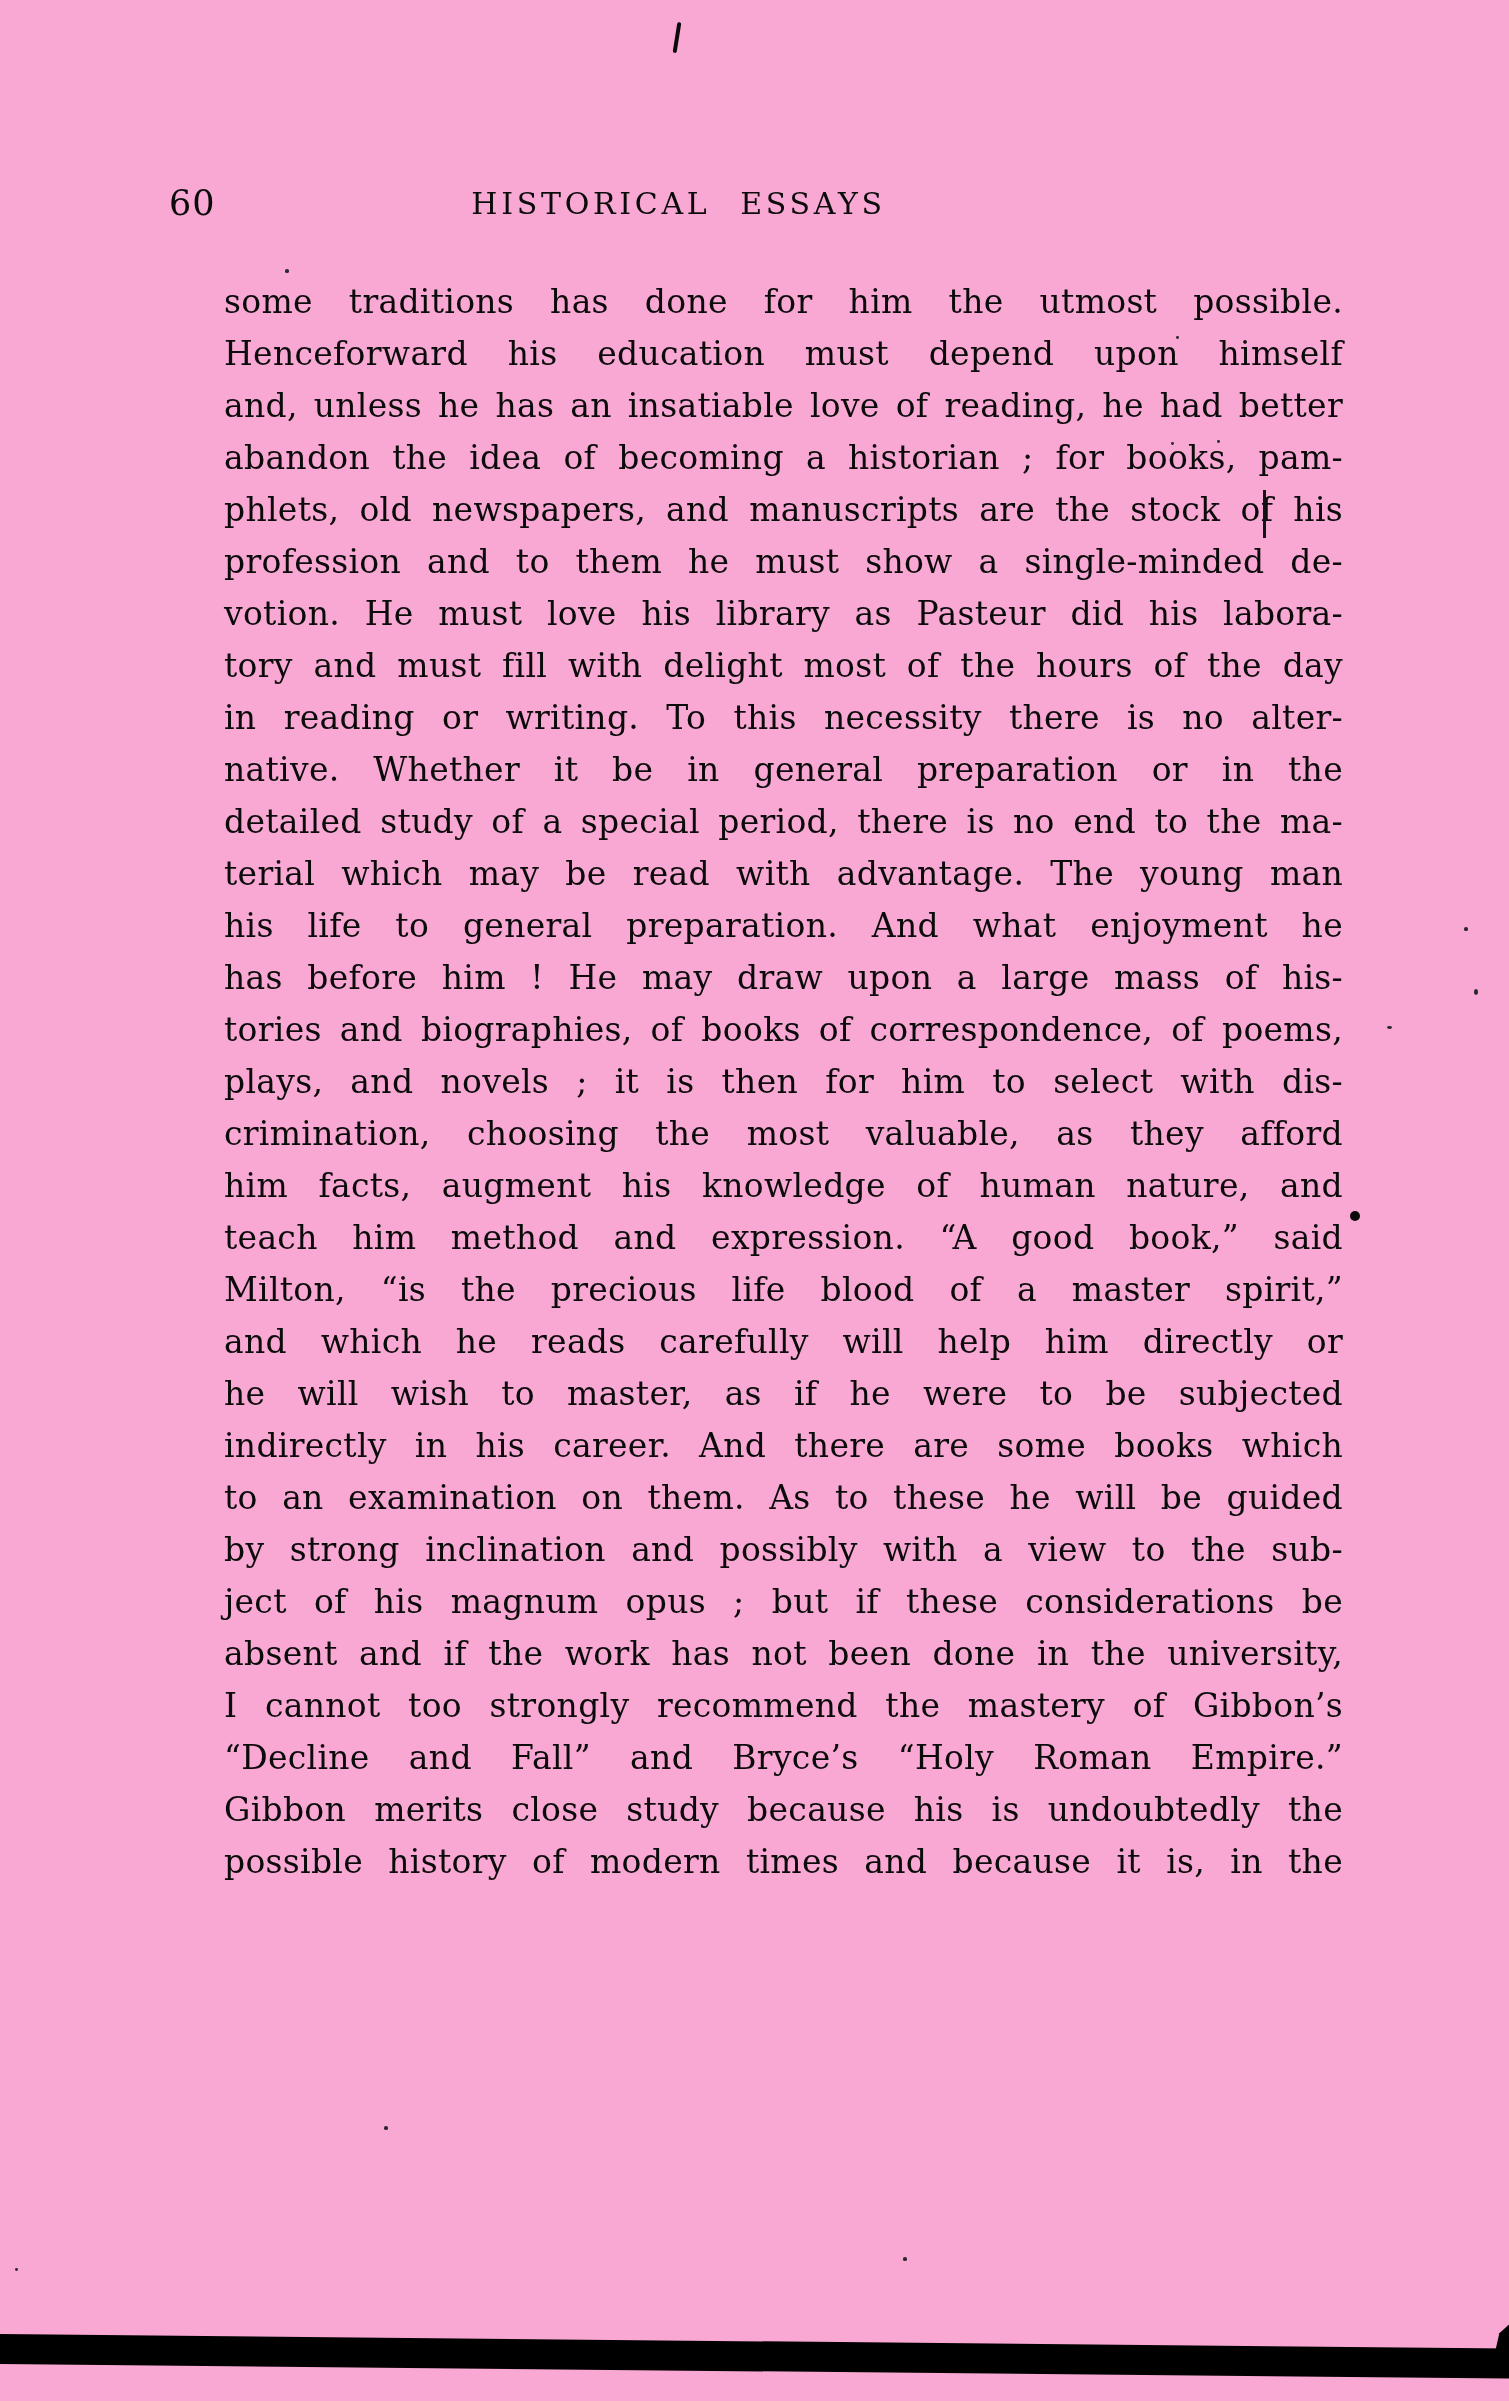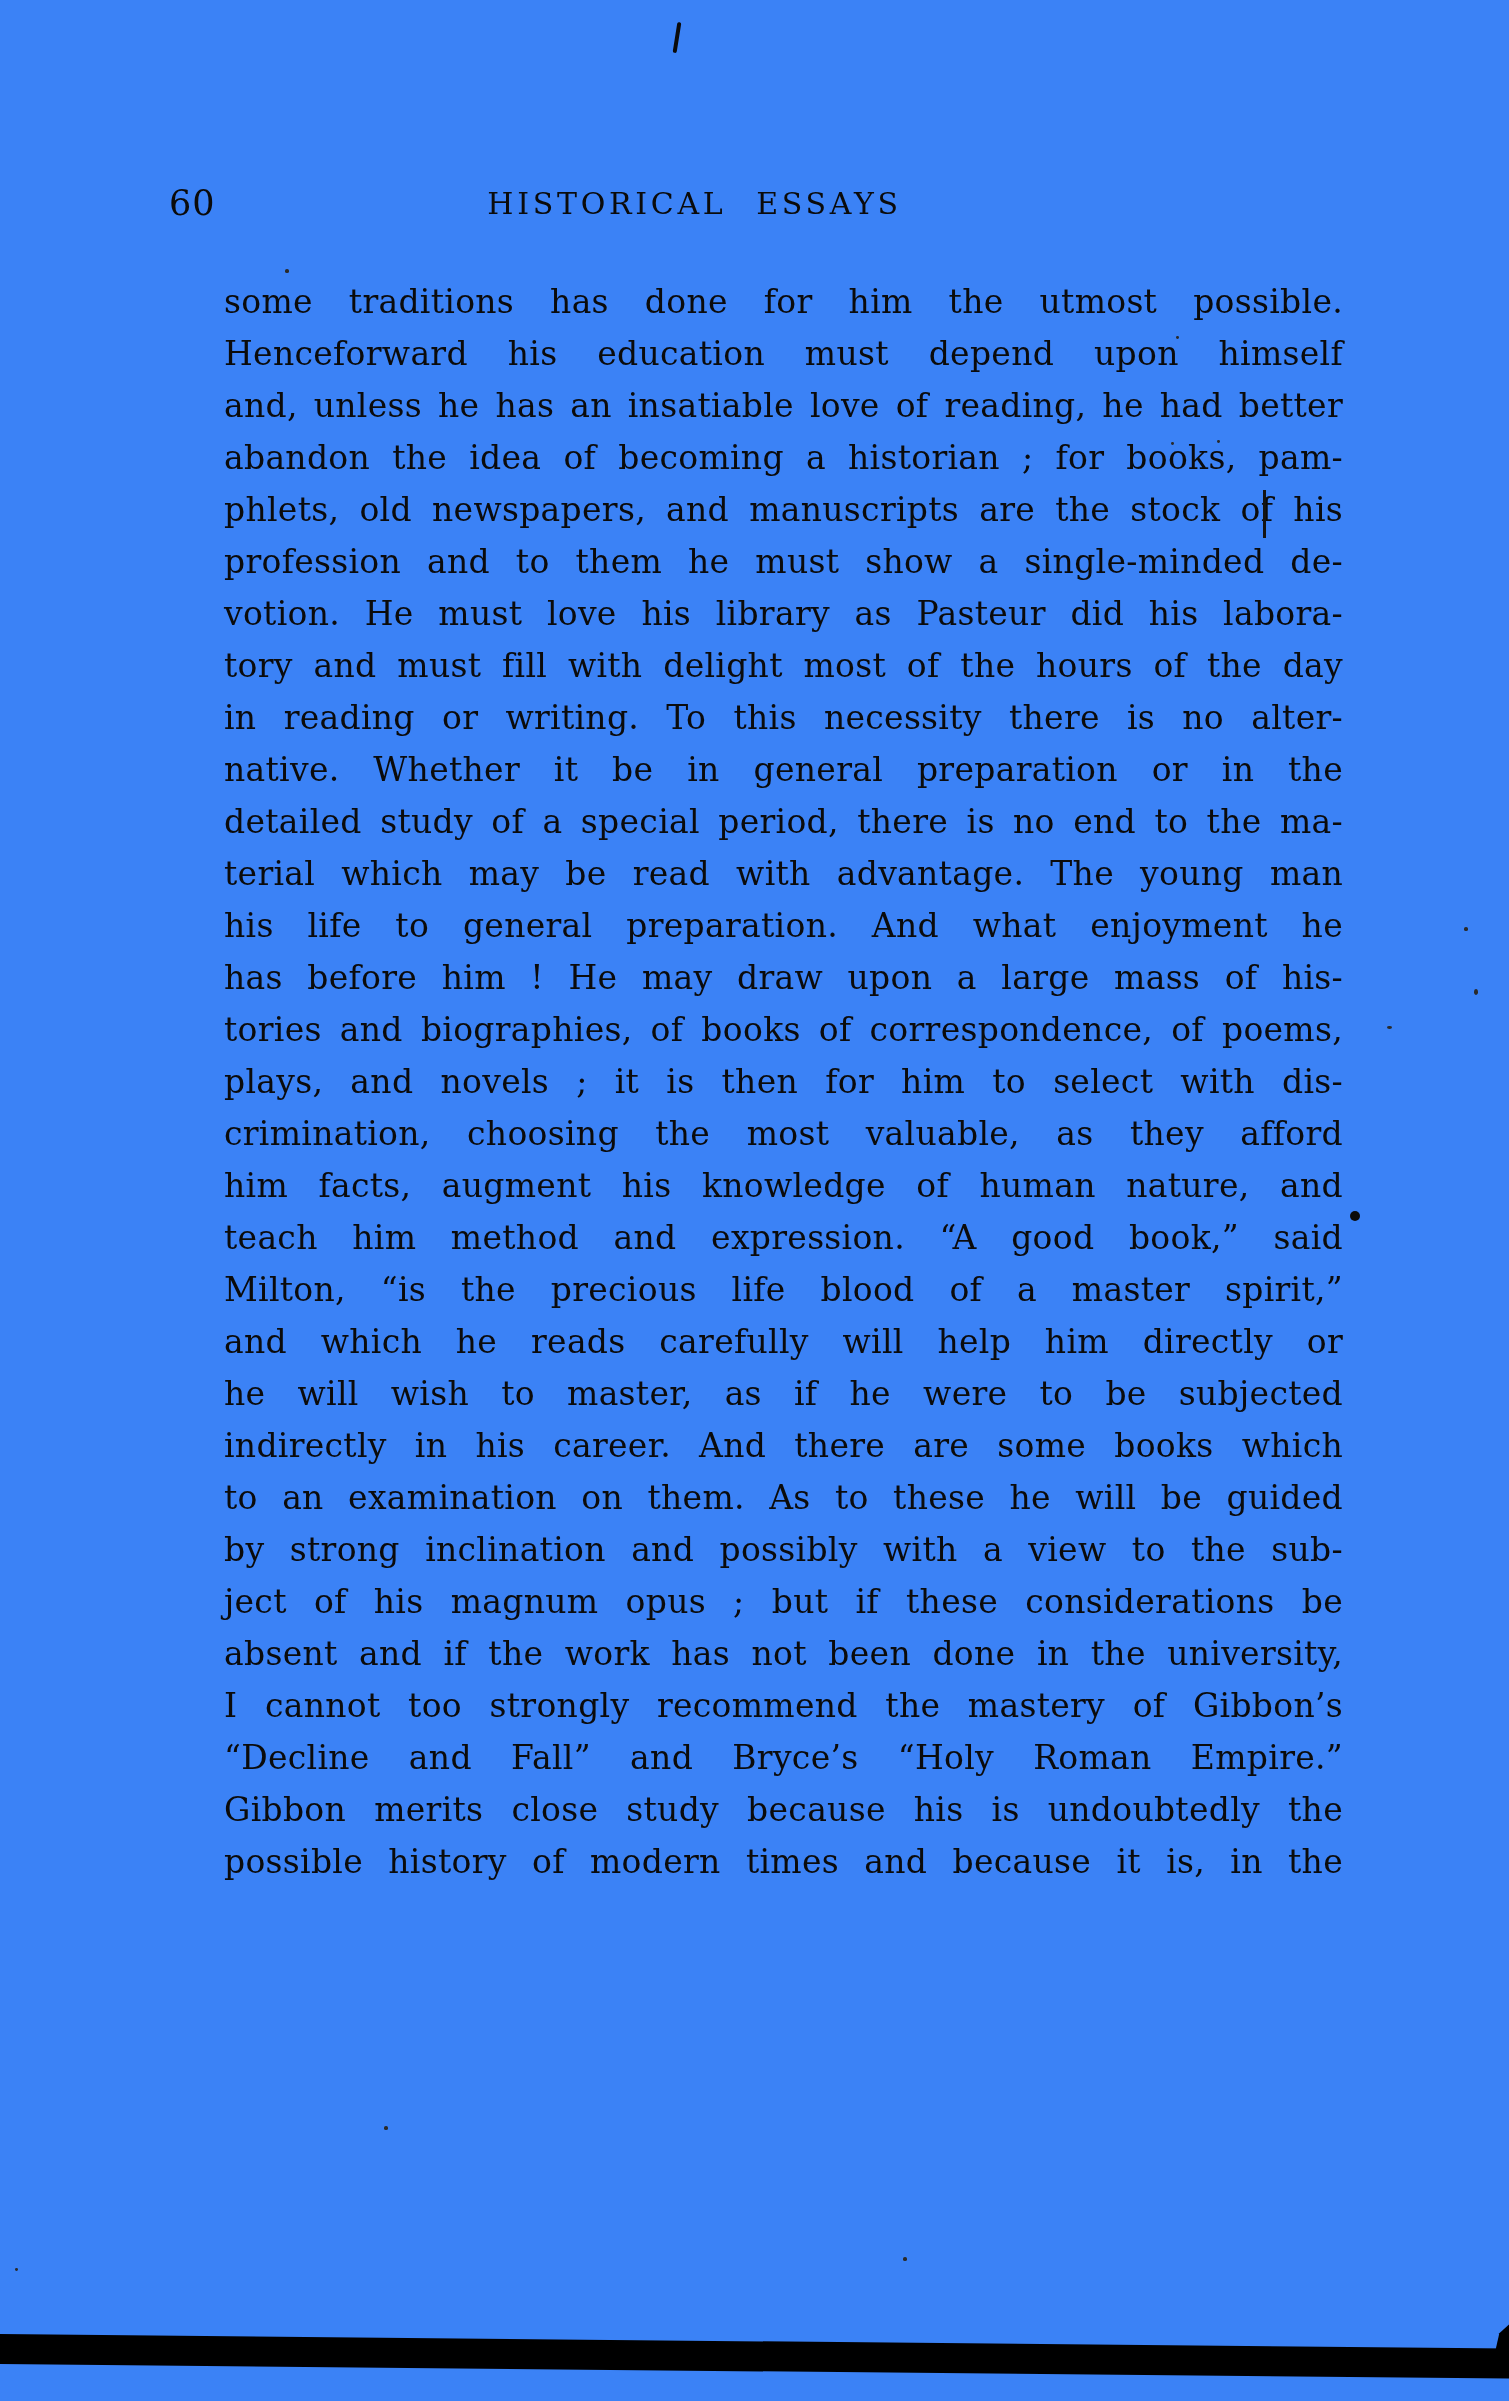--- a/index.html
+++ b/index.html
@@ -4,21 +4,21 @@
 <style>
   html, body {
     margin: 0;
     padding: 0;
     background: #e8e8e8;
   }
   .page {
     position: relative;
     width: 1510px;
     height: 2401px;
-    background: #3b82f6;
+    background: #f9a8d4;
     overflow: hidden;
     font-family: "DejaVu Serif", "Liberation Serif", serif;
     color: #0b0b0b;
   }
 
   
   .slash-mark {
     position: absolute;
     left: 675px;
     top: 22px;
@@ -40,21 +40,20 @@
   .running-header {
     position: absolute;
     left: 0;
     top: 186px;
     width: 1357px;
     text-align: center;
     font-size: 30px;
     letter-spacing: 3.7px;
     word-spacing: 16.6px;
     white-space: nowrap;
-    padding-left: 16px;
   }
 
   .body-text {
     position: absolute;
     left: 198px;
     top: 276px;
     width: 1119px;
     font-size: 33px;
     line-height: 52px;
     letter-spacing: 0.3px;

